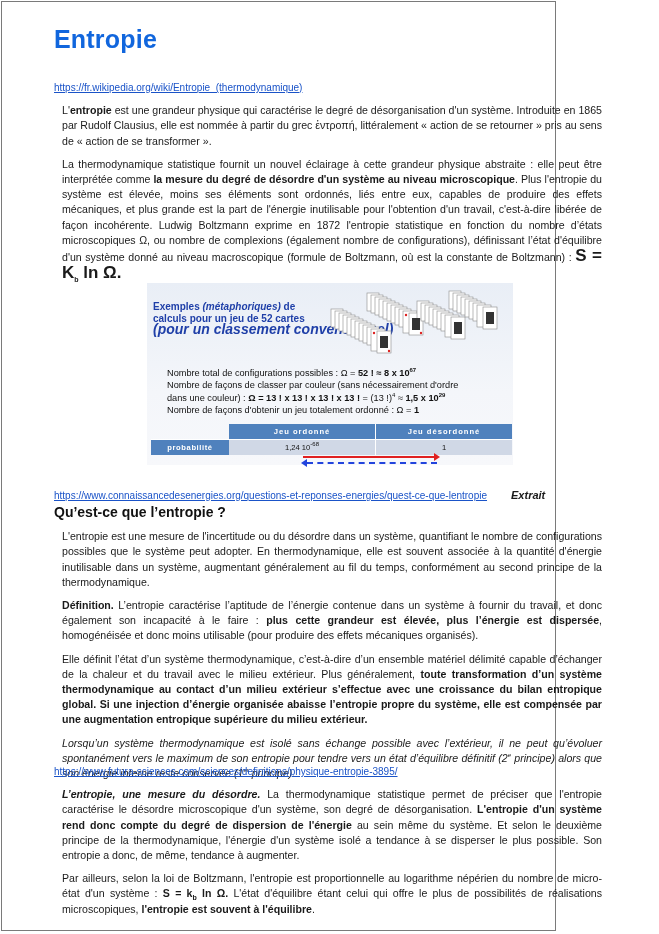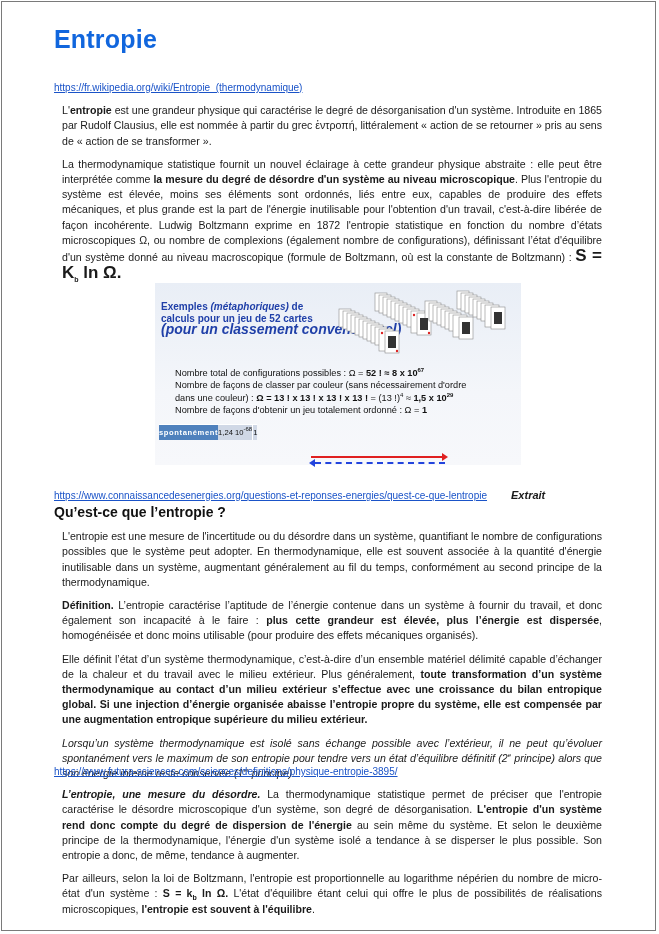--- a/index.html
+++ b/index.html
@@ -1,36 +1,36 @@
 <!DOCTYPE html>
 <html><head>
   <meta charset="utf-8">
   <style>
     html, body { margin: 0; padding: 0; background: #ffffff; }
     body { width: 659px; height: 934px; position: relative; overflow: hidden; }
     .page {
-      position: absolute; left: 1px; top: 1px; width: 655px; height: 930px;
+      position: absolute; left: 1px; top: 1px; width: 555px; height: 930px;
       border: 1px solid #7a7a7a; background: #fff; box-sizing: border-box;
     }
     .content {
       position: absolute; left: 52px; top: 0; width: 556px;
       font-family: "Liberation Sans", sans-serif; font-size: 10.6px; line-height: 15.2px; color: #1a1a1a;
     }
     h1.title {
       margin: 0; position: absolute; top: 30px; left: 0;
       font-family: "Liberation Sans", sans-serif; font-weight: bold; font-size: 25px; color: #1166dd;
       letter-spacing: 0.2px;
     }
     .link { color: #1a53c8; text-decoration: underline; font-size: 10px; }
     p { margin: 8px; text-align: justify; }
     b { font-weight: bold; }
     .sec1 { position: absolute; top: 78px; left: 0; width: 556px; }
     .formula { font-size: 17px; font-weight: bold; }
     .figure {
-      position: absolute; left: 101px; top: 281px; width: 366px; height: 182px;
+      position: absolute; left: 93px; top: 281px; width: 366px; height: 182px;
       background: linear-gradient(180deg, #e9eef6 0%, #f4f6fa 60%, #f7f8fb 100%);
       font-family: "Liberation Sans", sans-serif;
     }
     .fig-title { position: absolute; left: 6px; top: 18px; color: #1f3fa8; font-weight: bold; font-size: 10px; line-height: 11.5px; }
     .fig-title .sub { font-size: 14px; font-style: italic; }
     .cards { position: absolute; left: 182px; top: 6px; width: 178px; height: 76px; }
     .fig-lines { position: absolute; left: 20px; top: 84px; font-size: 9.2px; line-height: 12.4px; color: #111; width: 346px; }
     .fig-table { position: absolute; left: 4px; top: 141px; border-collapse: collapse; font-size: 7.6px; }
     .fig-table td { height: 12px; padding: 0; text-align: center; }
     .th-blue { background: #4f81bd; color: #fff; font-weight: bold; letter-spacing: 1px; }
@@ -126,22 +126,27 @@
         </svg>
       </div>
       <div class="fig-lines">
         <div><span>Nombre total de configurations possibles : Ω = </span><b>52 ! ≈ 8 x 10</b><sup><b>67</b></sup></div>
         <div>Nombre de façons de classer par couleur (sans nécessairement d'ordre</div>
         <div><span>dans une couleur) :   </span><b>Ω = 13 ! x 13 ! x 13 ! x 13 !</b><span> = (13 !)</span><sup>4</sup><span> ≈ </span><b>1,5 x 10</b><sup><b>29</b></sup></div>
         <div><span>Nombre de façons d'obtenir un jeu totalement ordonné : Ω = </span><b>1</b></div>
       </div>
       <table class="fig-table">
         <tbody>
+            <tr>
+          <td style="width:78px;background:transparent;"></td>
+          <td class="th-blue" style="width:146px;border-right:1px solid #fff;">Jeu ordonné</td>
+          <td class="th-blue" style="width:136px;">Jeu désordonné</td>
+        </tr>
         <tr>
-          <td class="row-label" style="border-top:1px solid #fff;">spontanément</td>
+          <td class="row-label" style="border-top:1px solid #fff;">probabilité</td>
           <td class="cell" style="border-top:1px solid #fff;border-right:1px solid #fff;"><span>1,24 10</span><sup>-68</sup></td>
           <td class="cell" style="border-top:1px solid #fff;">1</td>
         </tr>
       </tbody>
         </table>
       <div class="arrow-red"></div>
       <div class="arrow-blue"></div>
     </div>
 
     <div class="sec2">

